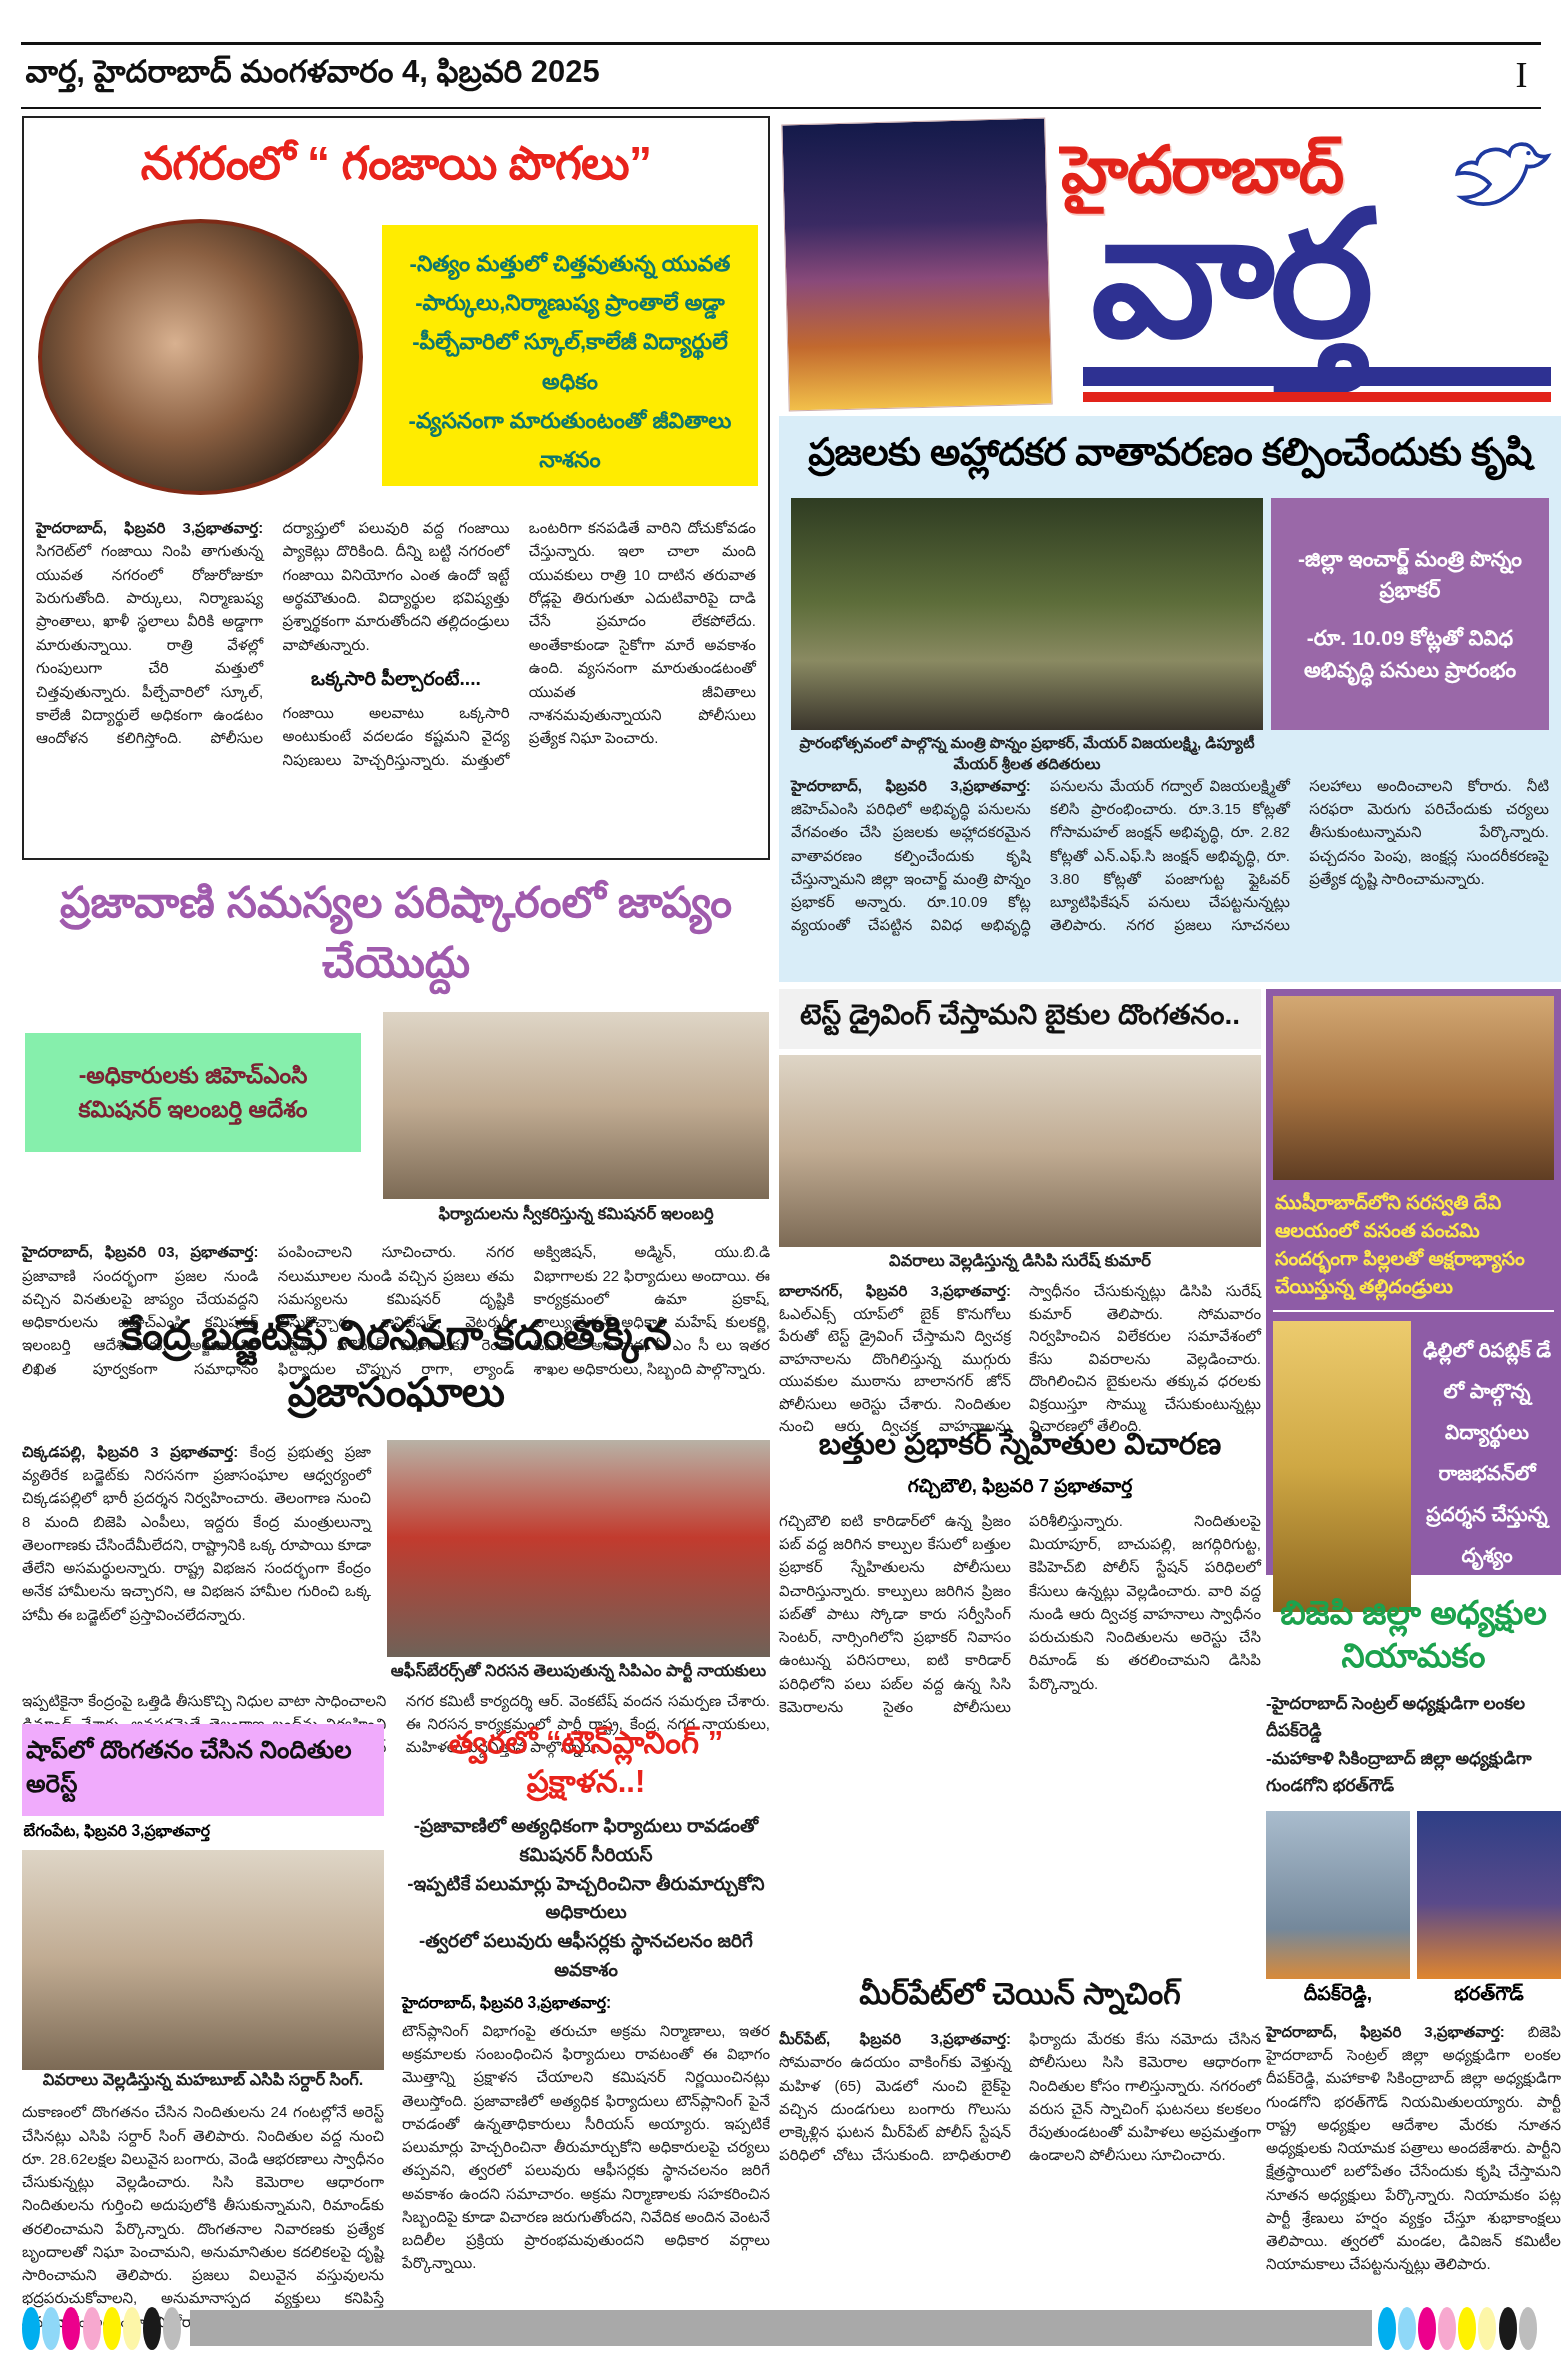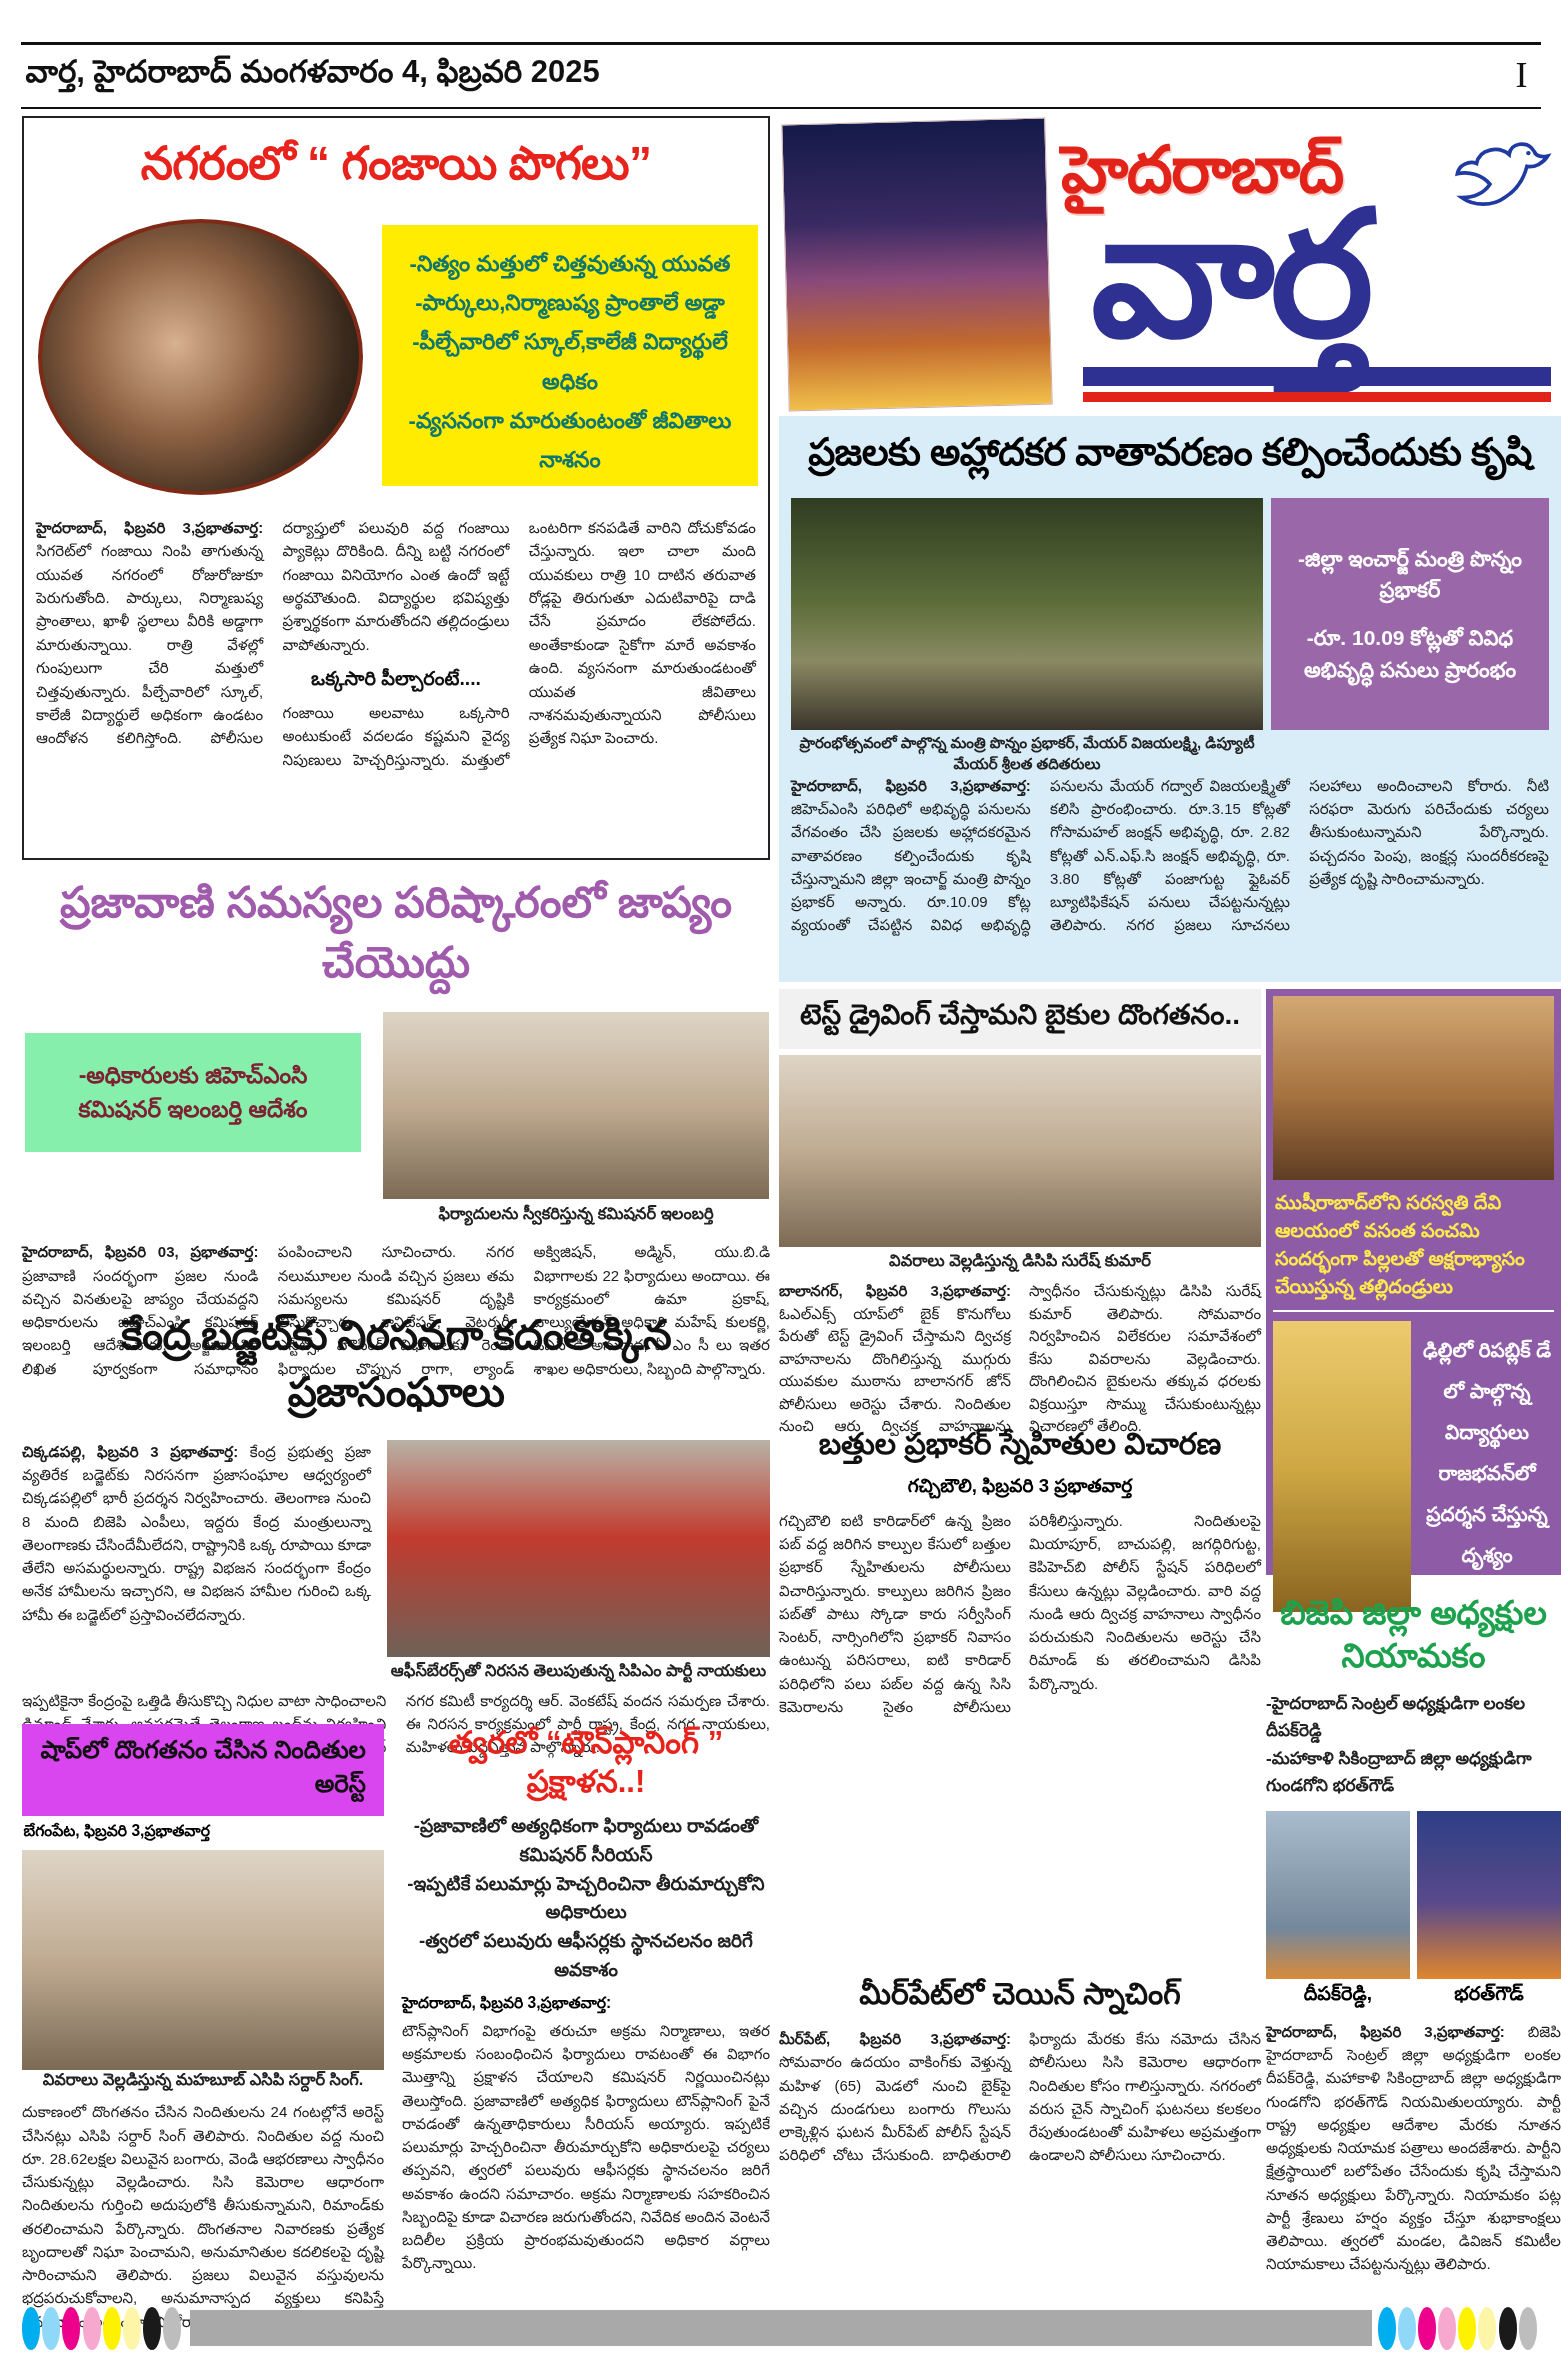--- a/index.html
+++ b/index.html
@@ -59,21 +59,21 @@
   #bud { left:22px; top:1305px; width:748px; height:410px; }
   #bud .hl { text-align:center; font-size:41px; font-weight:bold; color:#111; margin:7.4px 0 13.4px 0; letter-spacing:-0.7px; }
   #bud .row { position:relative; height:249px; }
   #bud .tl { position:absolute; left:0; top:0; width:349px; font-size:15px; line-height:1.55; text-align:justify; color:#1c1c1c; }
   #bud .bphoto { position:absolute; left:365px; top:0; width:383px; height:217px; }
   #bud .bcap { position:absolute; left:365px; top:221px; width:383px; }
   #bud .bot { column-count:2; column-gap:19.3px; font-size:15px; line-height:1.55; text-align:justify; color:#1c1c1c; height:104px; }
 
   
   #shop { left:22px; top:1724px; width:362px; height:563px; }
-  #shop .hbox { background:#d946ef; padding:12px 18px; font-size:24.5px; font-weight:bold; text-align:right; color:#111; }
+  #shop .hbox { background:#f0abfc; padding:12px 4px; font-size:24.5px; font-weight:bold; text-align:left; color:#111; }
   #shop .by { font-size:15.6px; font-weight:bold; margin:6px 1.5px; }
   #shop .sphoto { width:100%; height:220px; }
   #shop .body { margin-top:7.4px; font-size:15px; line-height:1.55; text-align:justify; color:#1c1c1c; }
 
   
   #town { left:402px; top:1724px; width:368px; height:563px; }
   #town .hl { text-align:center; font-size:31px; font-weight:bold; color:#e8231c; line-height:1.25; margin-bottom:10.4px; }
   #town .subs div { font-size:18.6px; font-weight:bold; color:#222; text-align:center; line-height:1.55; }
   #town .by { font-size:15.6px; font-weight:bold; margin:9px 0 3px 0; }
   #town .body { font-size:15px; line-height:1.55; text-align:justify; color:#1c1c1c; }
@@ -235,21 +235,21 @@
         <span>కేంద్ర ప్రభుత్వ ప్రజా వ్యతిరేక బడ్జెట్‌కు నిరసనగా ప్రజాసంఘాల ఆధ్వర్యంలో చిక్కడపల్లిలో భారీ ప్రదర్శన నిర్వహించారు. తెలంగాణ నుంచి 8 మంది బిజెపి ఎంపీలు, ఇద్దరు కేంద్ర మంత్రులున్నా తెలంగాణకు చేసిందేమీలేదని, రాష్ట్రానికి ఒక్క రూపాయి కూడా తేలేని అసమర్థులన్నారు. రాష్ట్ర విభజన సందర్భంగా కేంద్రం అనేక హామీలను ఇచ్చారని, ఆ విభజన హామీల గురించి ఒక్క హామీ ఈ బడ్జెట్‌లో ప్రస్తావించలేదన్నారు.</span>
       </div>
       <div class="bphoto photo ph-rally"></div>
       <div class="bcap cap">ఆఫీస్‌బేరర్స్‌తో నిరసన తెలుపుతున్న సిపిఎం పార్టీ నాయకులు</div>
     </div>
     <div class="bot">ఇప్పటికైనా కేంద్రంపై ఒత్తిడి తీసుకొచ్చి నిధుల వాటా సాధించాలని డిమాండ్ చేశారు. అవసరమైతే తెలంగాణ బంద్‌ను నిర్వహించి ఢిల్లీలోని మోడీ ప్రభుత్వం కండ్లు తెరిపించాలన్నారు. ముషీరాబాద్ నగర కమిటీ కార్యదర్శి ఆర్. వెంకటేష్ వందన సమర్పణ చేశారు. ఈ నిరసన కార్యక్రమంలో పార్టీ రాష్ట్ర, కేంద్ర, నగర నాయకులు, మహిళలు పెద్దఎత్తున పాల్గొన్నారు.</div>
   </div>
 
   <div id="prism" class="abs">
     <div class="h2">బత్తుల ప్రభాకర్ స్నేహితుల విచారణ</div>
-    <div class="by">గచ్చిబౌలి, ఫిబ్రవరి 3 ప్రభాతవార్త</div>
+    <div class="by">గచ్చిబౌలి, ఫిబ్రవరి 7 ప్రభాతవార్త</div>
     <div class="body">గచ్చిబౌలి ఐటి కారిడార్‌లో ఉన్న ప్రిజం పబ్ వద్ద జరిగిన కాల్పుల కేసులో బత్తుల ప్రభాకర్ స్నేహితులను పోలీసులు విచారిస్తున్నారు. కాల్పులు జరిగిన ప్రిజం పబ్‌తో పాటు స్కోడా కారు సర్వీసింగ్ సెంటర్, నార్సింగిలోని ప్రభాకర్ నివాసం ఉంటున్న పరిసరాలు, ఐటి కారిడార్ పరిధిలోని పలు పబ్‌ల వద్ద ఉన్న సిసి కెమెరాలను సైతం పోలీసులు పరిశీలిస్తున్నారు. నిందితులపై మియాపూర్, బాచుపల్లి, జగద్గిరిగుట్ట, కెపిహెచ్‌బి పోలీస్ స్టేషన్ పరిధిలలో కేసులు ఉన్నట్లు వెల్లడించారు. వారి వద్ద నుండి ఆరు ద్విచక్ర వాహనాలు స్వాధీనం పరుచుకుని నిందితులను అరెస్టు చేసి రిమాండ్ కు తరలించామని డిసిపి పేర్కొన్నారు.</div>
   </div>
 
   <div id="bjp" class="abs">
     <div class="hl">బిజెపి జిల్లా అధ్యక్షుల నియామకం</div>
     <div class="subs">
       <div>-హైదరాబాద్ సెంట్రల్ అధ్యక్షుడిగా లంకల దీపక్‌రెడ్డి</div>
       <div>-మహాకాళి సికింద్రాబాద్ జిల్లా అధ్యక్షుడిగా గుండగోని భరత్‌గౌడ్</div>
     </div>
     <div class="prow">

